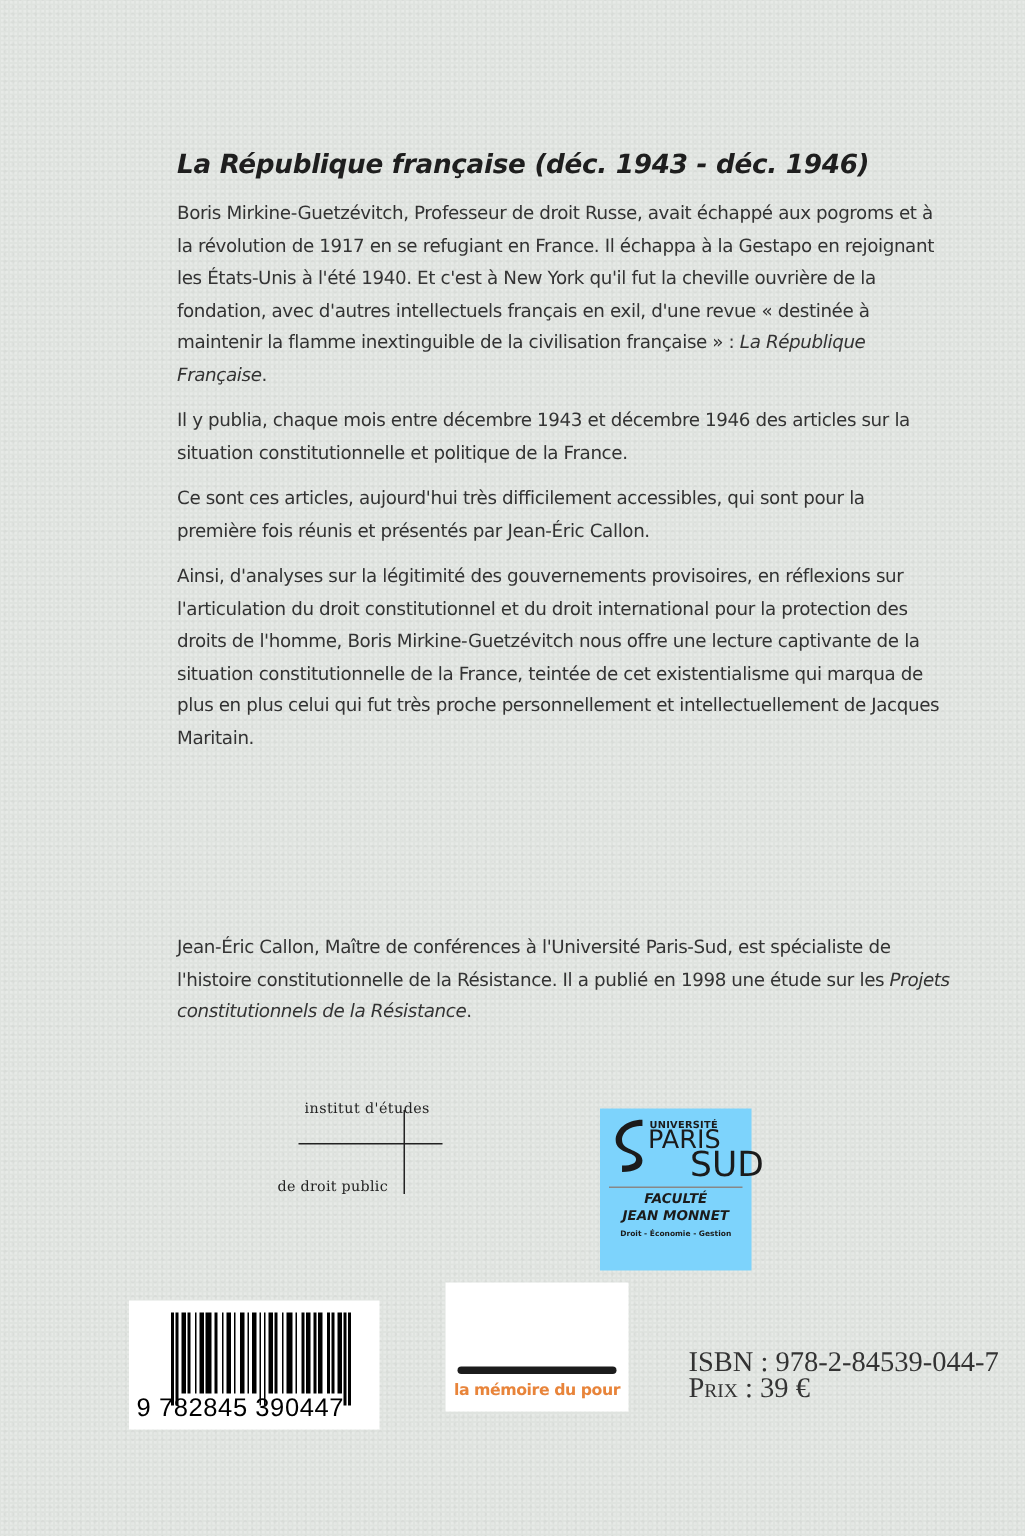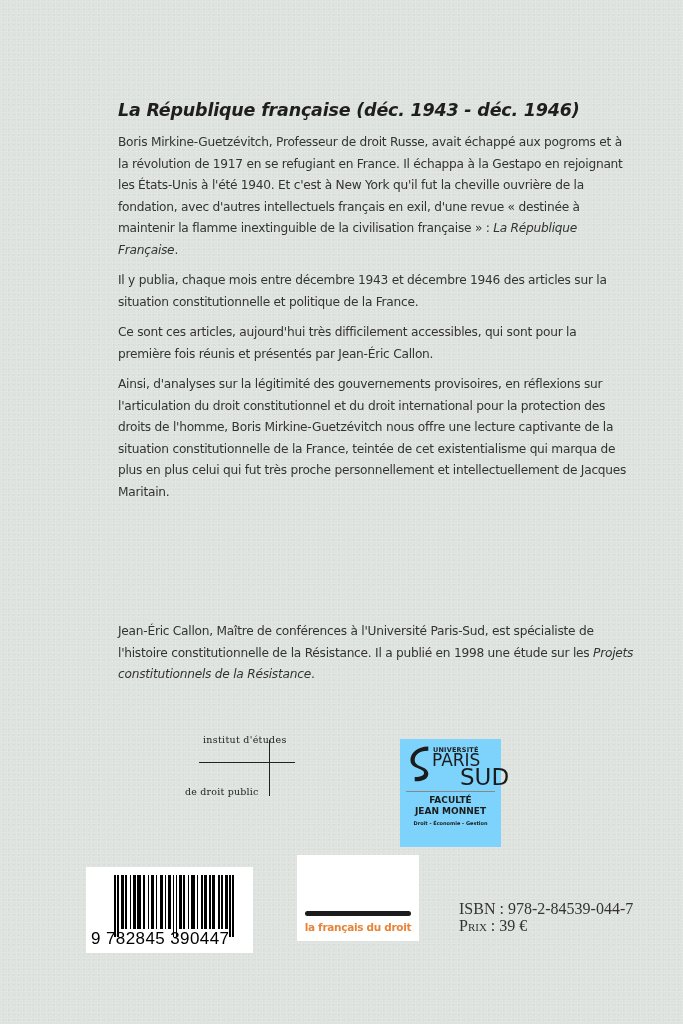--- a/index.html
+++ b/index.html
@@ -134,20 +134,21 @@
     height: 1px;
     background: #888;
   }
   .psud-fac {
     position: absolute;
     left: 0; right: 0; top: 56px;
     text-align: center;
     font-size: 9px;
     font-weight: bold;
     line-height: 11px;
+    font-style: italic;
   }
   .psud-sub {
     position: absolute;
     left: 0; right: 0; top: 81px;
     text-align: center;
     font-size: 5px;
     font-weight: bold;
   }
   
   .barcode {
@@ -218,21 +219,21 @@
     font-weight: bold;
     color: #e8843a;
     letter-spacing: -0.3px;
   }
   
   .isbn-block {
     position: absolute;
     left: 459px;
     top: 900px;
     font-family: "Liberation Serif", serif;
-    font-size: 16px;
+    font-size: 19px;
     line-height: 17px;
     color: #333;
   }
   .prix-label {
     font-variant: small-caps;
   }
 </style>
 </head>
 <body>
 
@@ -334,21 +335,21 @@
         <div class="gap" style="width:1.5px"></div>
       <div class="bar guard" style="width:1.5px"></div>
         <div class="gap" style="width:1.5px"></div>
         <div class="bar guard" style="width:1.5px"></div>
     </div>
     <div class="barcode-digits">9 782845 390447</div>
   </div>
 
   <div class="mdd">
     <div class="mdd-bar"></div>
-    <div class="mdd-tag">la français du droit</div>
+    <div class="mdd-tag">la mémoire du pour</div>
   </div>
 
   <div class="isbn-block">
     <div>ISBN : 978-2-84539-044-7</div>
     <div><span class="prix-label">Prix</span><span> : 39 €</span></div>
   </div>
 
 </div>
 
 </body></html>

